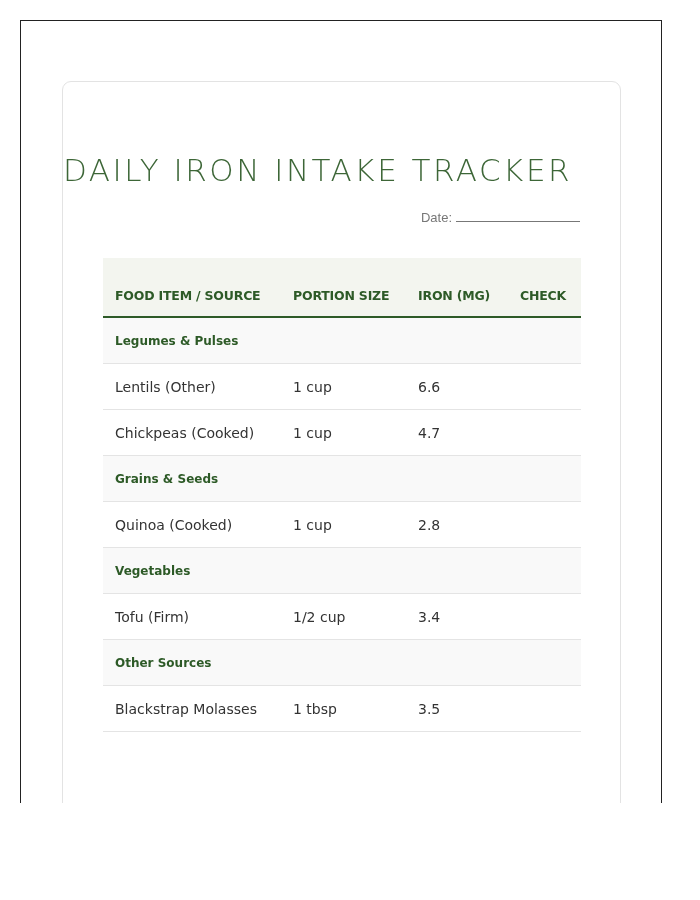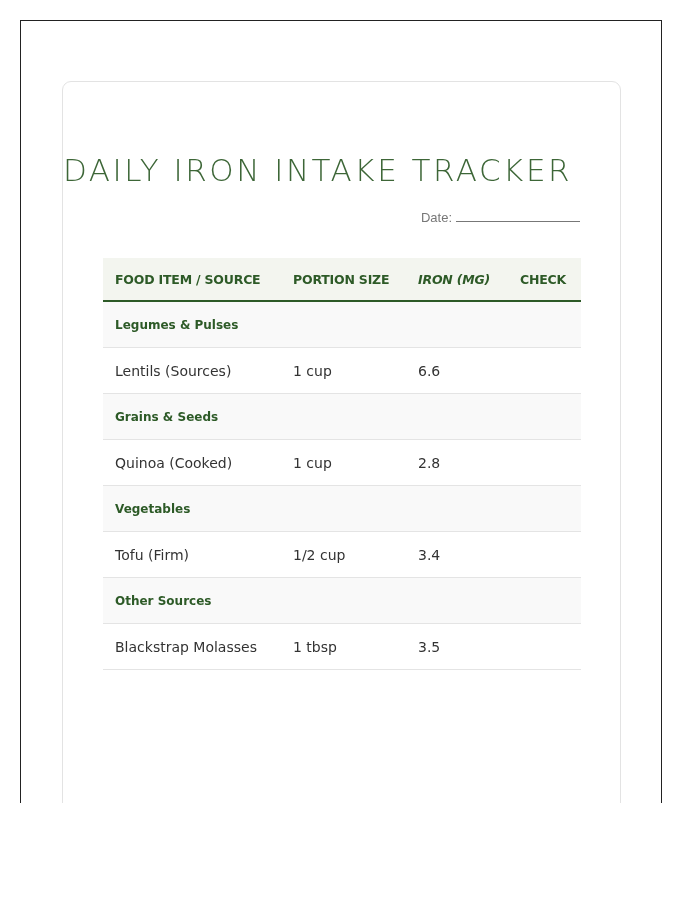--- a/index.html
+++ b/index.html
@@ -13,24 +13,24 @@
            font-family:"DejaVu Sans", sans-serif; font-weight:200; font-size:31px;
            letter-spacing:2.5px; color:#2d5a27; -webkit-text-stroke:0; font-stretch:normal; }
   .title span { font-weight:300; opacity:0.92; }
   .date { position:absolute; right:40px; top:127px; font-size:13px; color:#777;
           font-family:"Liberation Sans", sans-serif;margin-left:20px; }
   .date .line { display:inline-block; width:124px; border-bottom:1px solid #777;
                 height:12px; vertical-align:baseline; margin-left:4px; }
   table { position:absolute; left:40px; top:176px; width:478px; border-collapse:collapse;
           font-family:"DejaVu Sans", sans-serif; }
   th { background:#f3f5ef; color:#2d5a27; font-size:12.5px; font-weight:bold; text-align:left;
-       height:42px; padding:0 0 0 12px; border-bottom:2px solid #2d5a27; letter-spacing:-0.2px; }
+       height:42px; padding:16px 0 0 12px; border-bottom:2px solid #2d5a27; letter-spacing:-0.2px; }
   td { height:45px; border-bottom:1px solid #e4e4e4; font-size:14px; color:#333; padding:0 0 0 12px; }
   tr.cat td { background:#f9f9f9; color:#2d5a27; font-weight:bold; font-size:12px; }
-  .c1 { width:166px; } .c2 { width:113px;margin-top:44px; } .c3 { width:90px;font-style:italic; }
+  .c1 { width:166px; } .c2 { width:113px;margin-top:44px; } .c3 { width:90px; }
 </style>
 </head>
 <body>
 
 <div class="viewport">
   <div class="card">
     <div class="title"><span>DAILY IRON INTAKE TRACKER</span></div>
     <div class="date">
       <span>Date:</span><span class="line"></span>
     </div>
@@ -41,23 +41,29 @@
           <th class="c2">PORTION SIZE</th>
           <th class="c3">IRON (MG)</th>
           <th>CHECK</th>
         </tr>
       </thead>
       <tbody>
         <tr class="cat">
             <td colspan="4">Legumes &amp; Pulses</td>
           </tr>
         <tr>
-          <td>Lentils (Sources)</td>
+          <td>Lentils (Other)</td>
           <td>1 cup</td>
           <td>6.6</td>
+          <td></td>
+        </tr>
+        <tr>
+          <td>Chickpeas (Cooked)</td>
+          <td>1 cup</td>
+          <td>4.7</td>
           <td></td>
         </tr>
         <tr class="cat">
             <td colspan="4">Grains &amp; Seeds</td>
           </tr>
         <tr>
           <td>Quinoa (Cooked)</td>
           <td>1 cup</td>
           <td>2.8</td>
           <td></td>

